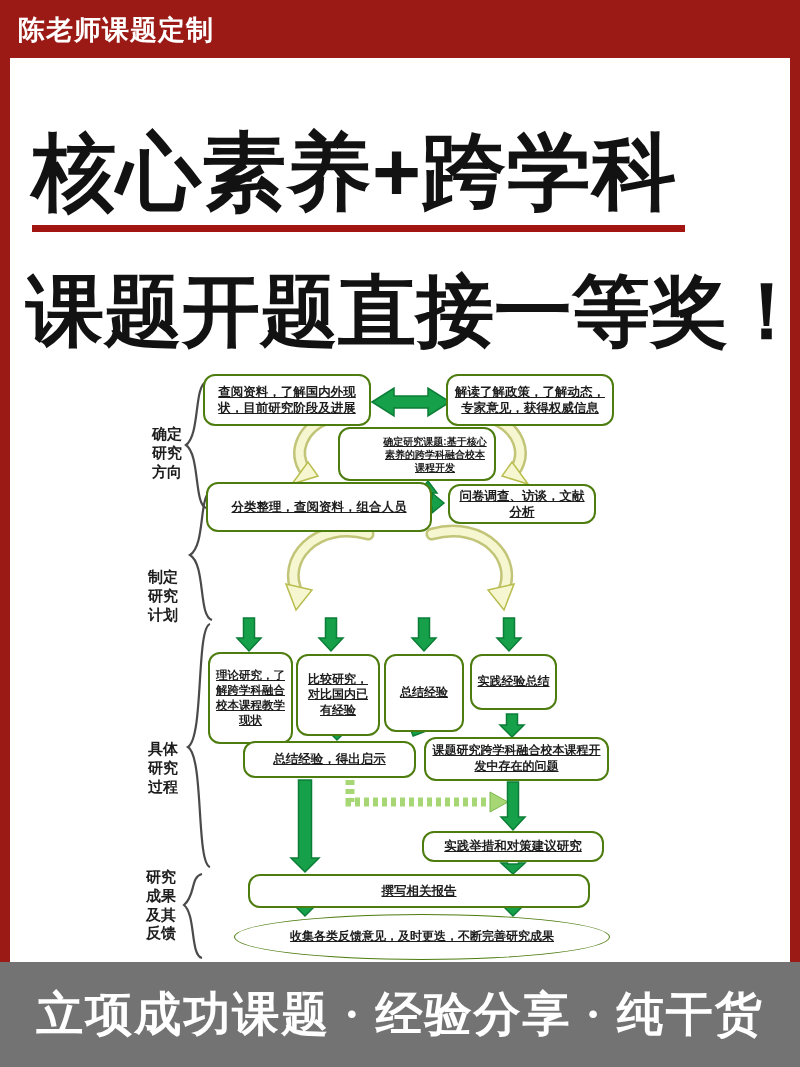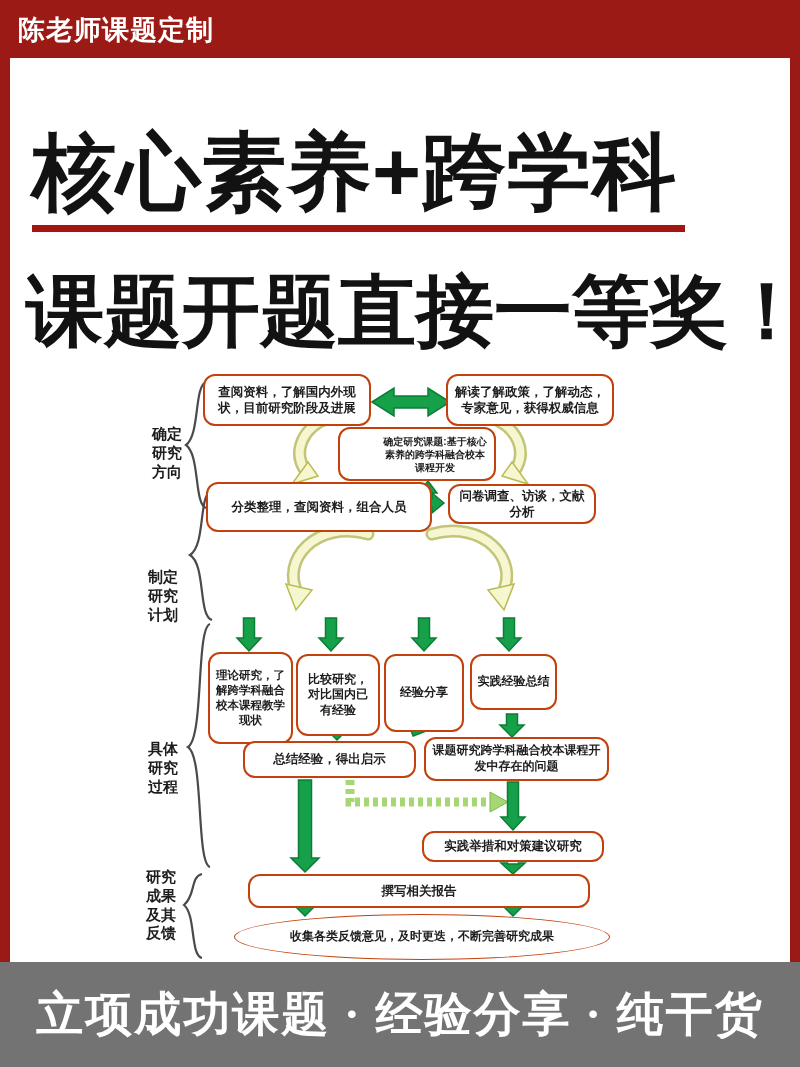--- a/index.html
+++ b/index.html
@@ -13,23 +13,23 @@
   
   .content{position:absolute; top:58px; left:10px; right:10px; bottom:105px; background:#ffffff;}
 
   .title-line1{position:absolute; left:22px; top:58px; font-size:84px; font-weight:900; color:#121212; letter-spacing:1px; white-space:nowrap;}
   .title-underline{position:absolute; left:22px; top:167px; width:653px; height:7px; background:#a21511;}
   .title-line2{position:absolute; left:16px; top:202px; font-size:78px; font-weight:900; color:#121212; letter-spacing:0px; white-space:nowrap;}
 
   
   .flowchart{position:absolute; left:130px; top:312px; width:530px; height:596px; background:#ffffff;}
   .flowchart svg{position:absolute; left:0; top:0; z-index:1;}
-  .fc-box{position:absolute; z-index:2; box-sizing:border-box; background:#ffffff; border:2px solid #c2410c;
+  .fc-box{position:absolute; z-index:2; box-sizing:border-box; background:#ffffff; border:2px solid #4d7c0f;
           border-radius:12px; display:flex; align-items:center; justify-content:center; text-align:center;
-          font-weight:700; color:#1d1d1d; line-height:1.3; padding:2px 5px;}
+          font-weight:700; color:#1d1d1d; line-height:1.3; padding:2px 5px;text-decoration:underline;}
   .fc-label{position:absolute; z-index:2; width:34px; font-size:15px; font-weight:700; color:#1d1d1d;
             line-height:1.25; word-break:break-all; text-align:center;}
 
   #bx-lit_review{left:63px; top:4px;  width:168px; height:52px; font-size:12.5px;}
   #bx-policy   {left:306px; top:4px;  width:168px; height:52px; font-size:12.5px;}
   #bx-topic    {left:198px; top:57px; width:158px; height:54px; font-size:10px;padding-left:41px;}
   #bx-organize {left:45px;  top:112px; width:226px; height:50px; font-size:12.5px;margin-left:21px;}
   #bx-survey   {left:308px; top:114px; width:148px; height:40px; font-size:12.5px;}
   #bx-plan     {left:76px;  top:210px; width:328px; height:36px; font-size:13px;}
   #bx-theory   {left:68px;  top:282px; width:85px;  height:92px; font-size:11.5px;}
@@ -144,21 +144,21 @@
       <div class="fc-label" id="lb-stage3">具体研究过程</div>
       <div class="fc-label" id="lb-stage4">研究成果及其反馈</div>
 
       <div class="fc-box" id="bx-lit_review">查阅资料，了解国内外现状，目前研究阶段及进展</div>
       <div class="fc-box" id="bx-policy">解读了解政策，了解动态，专家意见，获得权威信息</div>
       <div class="fc-box" id="bx-topic">确定研究课题:基于核心素养的跨学科融合校本课程开发</div>
       <div class="fc-box" id="bx-organize">分类整理，查阅资料，组合人员</div>
       <div class="fc-box" id="bx-survey">问卷调查、访谈，文献分析</div>
       <div class="fc-box" id="bx-theory">理论研究，了解跨学科融合校本课程教学现状</div>
       <div class="fc-box" id="bx-compare">比较研究，对比国内已有经验</div>
-      <div class="fc-box" id="bx-analysis">经验分享</div>
+      <div class="fc-box" id="bx-analysis">总结经验</div>
       <div class="fc-box" id="bx-practice">实践经验总结</div>
       <div class="fc-box" id="bx-summary">总结经验，得出启示</div>
       <div class="fc-box" id="bx-problems">课题研究跨学科融合校本课程开发中存在的问题</div>
       <div class="fc-box" id="bx-measures">实践举措和对策建议研究</div>
       <div class="fc-box" id="bx-report">撰写相关报告</div>
       <div class="fc-box" id="bx-feedback">收集各类反馈意见，及时更迭，不断完善研究成果</div>
 
     </div>
   </div>
 

